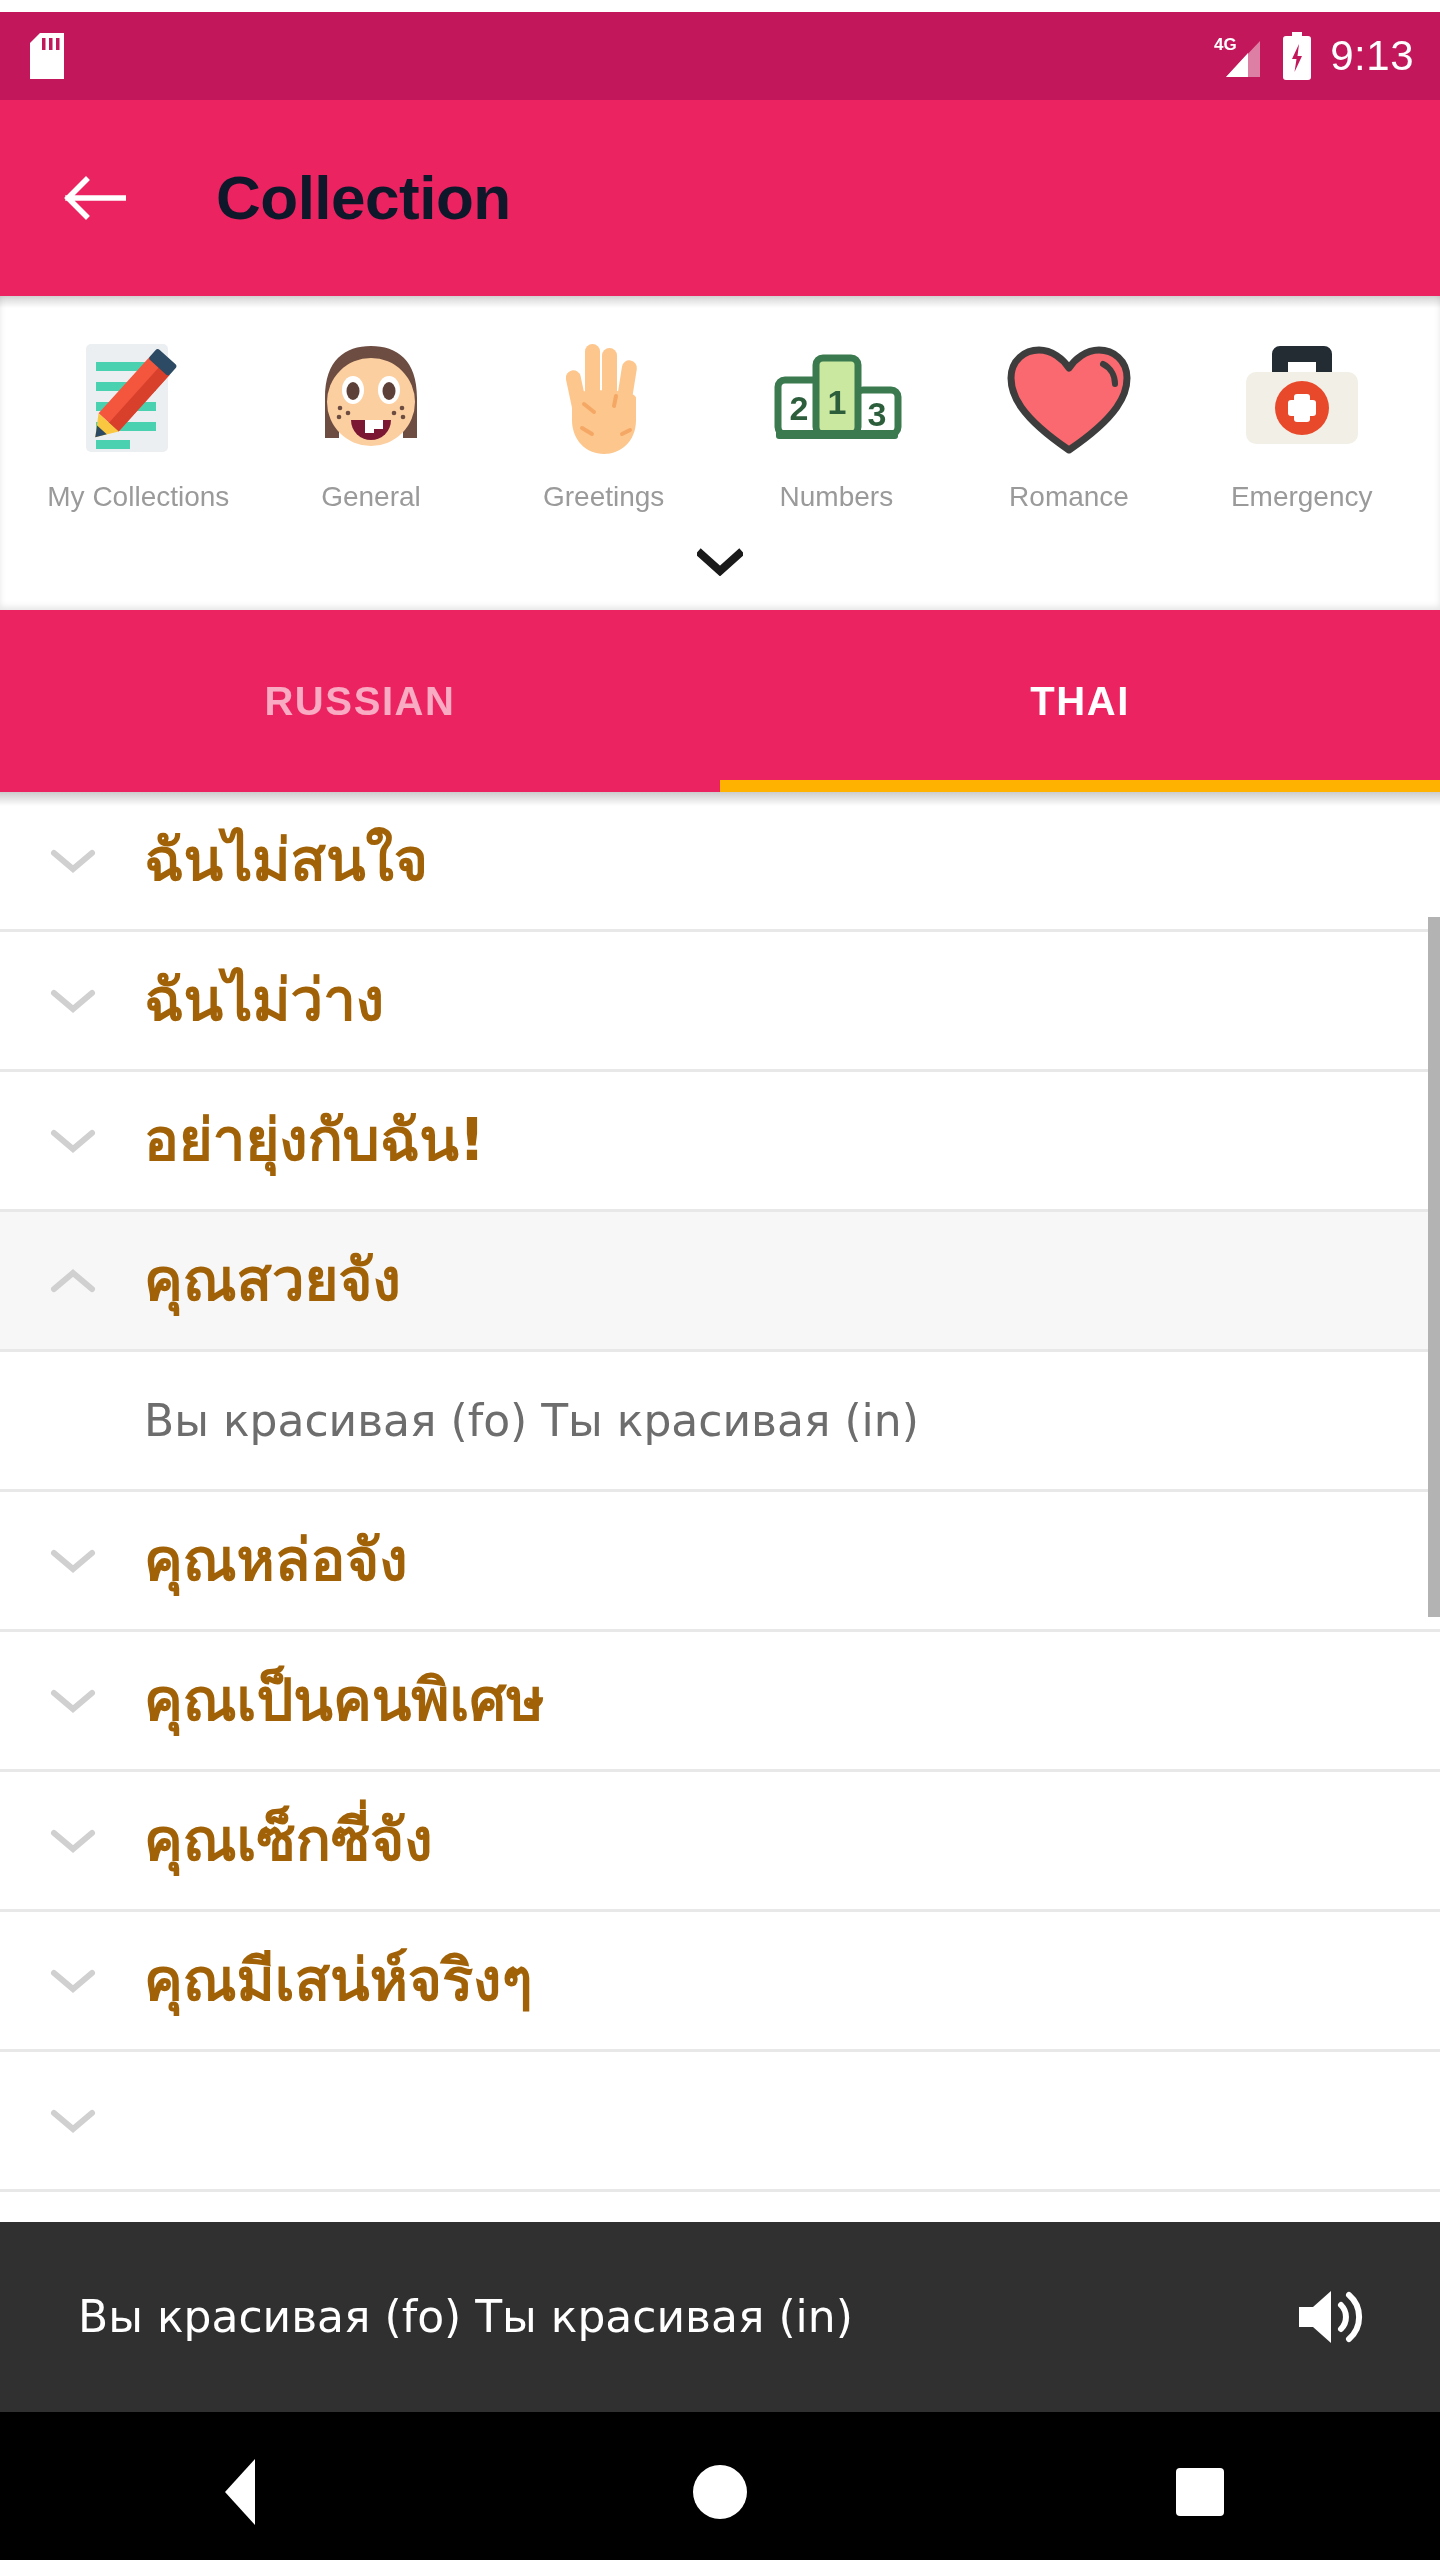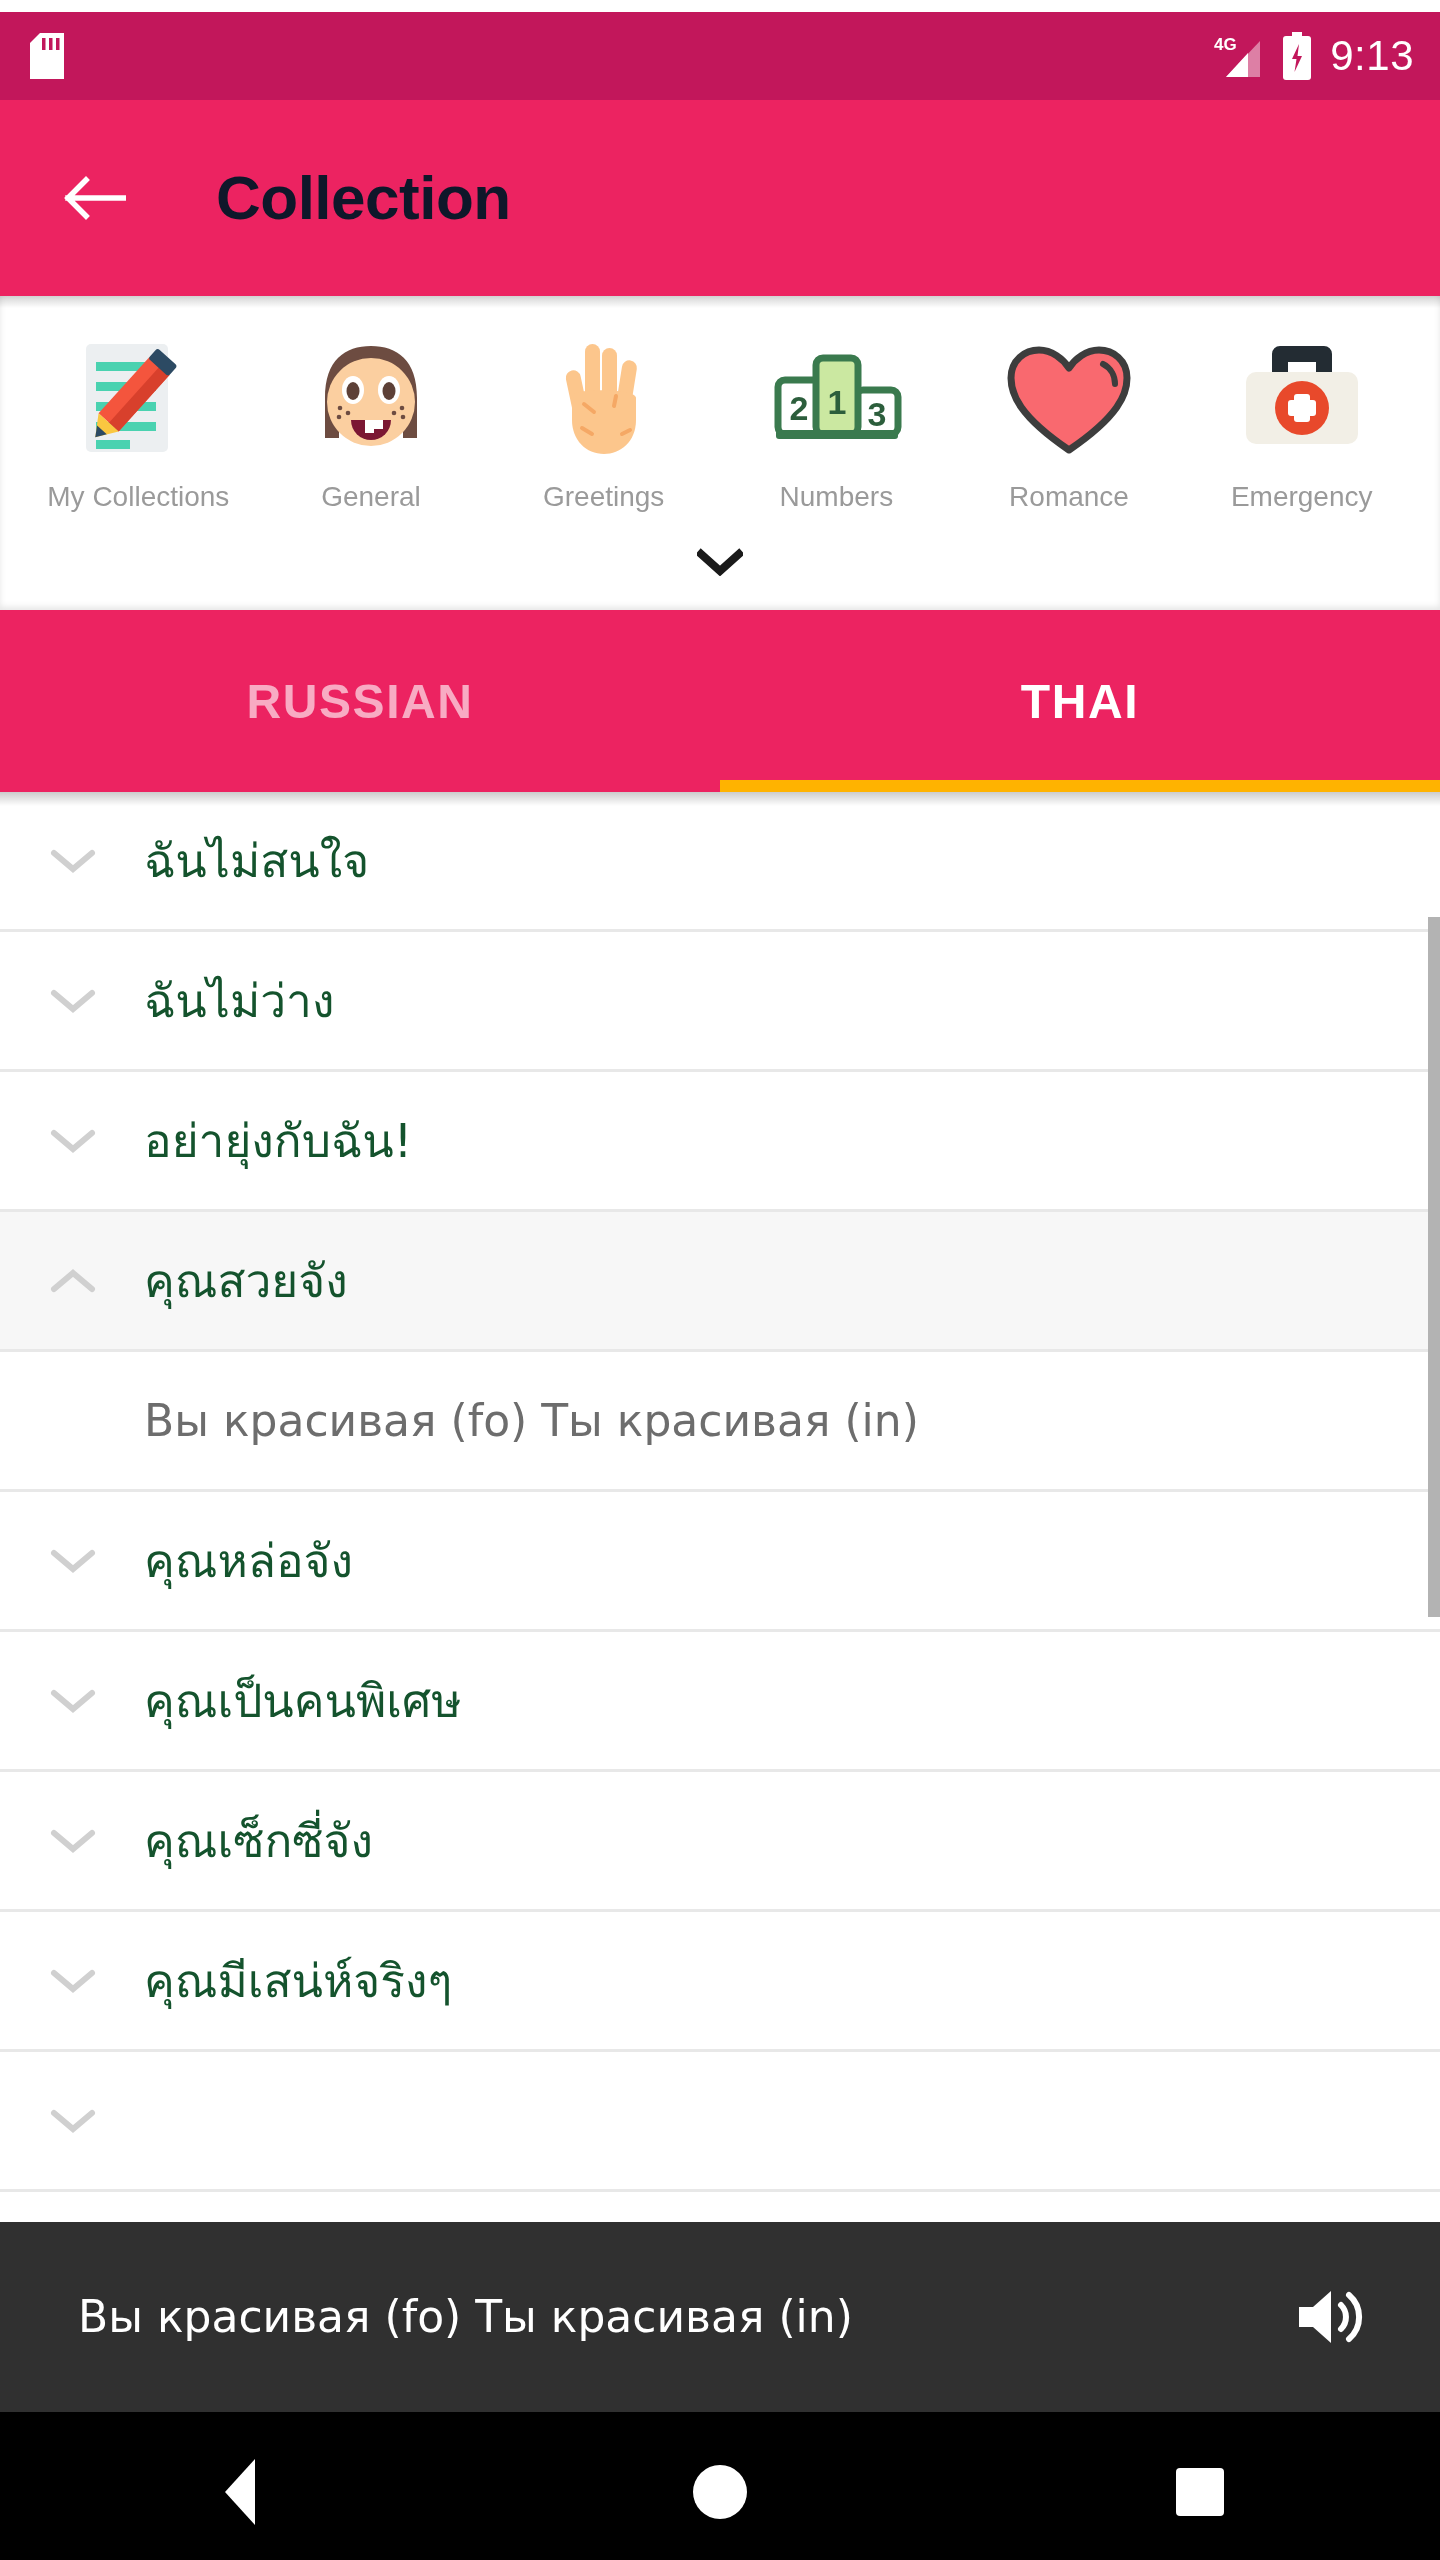--- a/index.html
+++ b/index.html
@@ -150,21 +150,21 @@
     z-index: 4;
   }
   .tab {
     flex: 1 1 0;
     display: flex;
     align-items: center;
     justify-content: center;
     cursor: pointer;
     position: relative;
     color: rgba(255,255,255,0.62);
-    font-size: 48px;
+    font-size: 40px;
     font-weight: bold;
     letter-spacing: 1.6px;
   }
   .tab.active { color: #ffffff; }
   .tab.active::after {
     content: "";
     position: absolute;
     left: 0; right: 0; bottom: 0;
     height: 12px;
     background: #FFB300;
@@ -198,23 +198,23 @@
   .phrase-row.expanded { background: #f7f7f7; }
   .row-chevron {
     width: 86px;
     display: flex;
     align-items: center;
     justify-content: center;
     flex: 0 0 86px;
   }
   .row-chevron svg { width: 46px; height: 26px; display: block; }
   .phrase-text {
-    color: #14532d;
-    font-size: 46px;
-    font-weight: normal;
+    color: #a16207;
+    font-size: 58px;
+    font-weight: bold;
     margin-left: 28px;
     line-height: 1.05;
     font-family: "DejaVu Sans", "Liberation Sans", sans-serif;
   }
 
   .translation-row {
     height: 140px;
     display: flex;
     align-items: center;
     border-bottom: 3px solid #e8e8e8;

